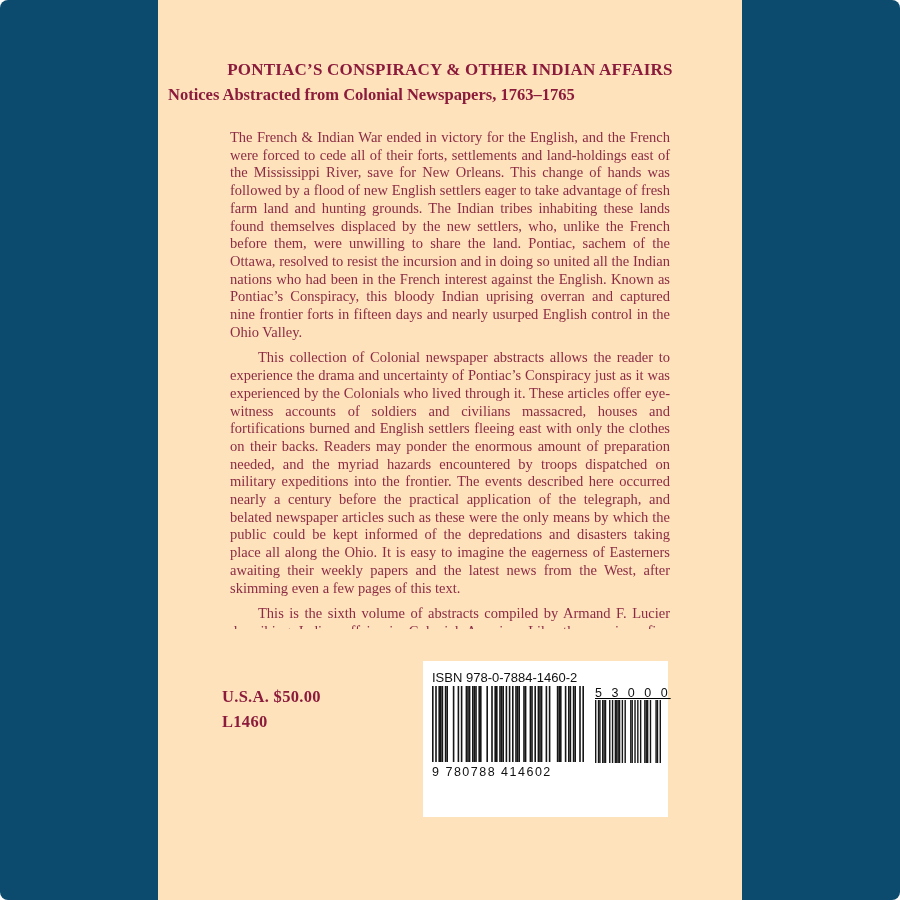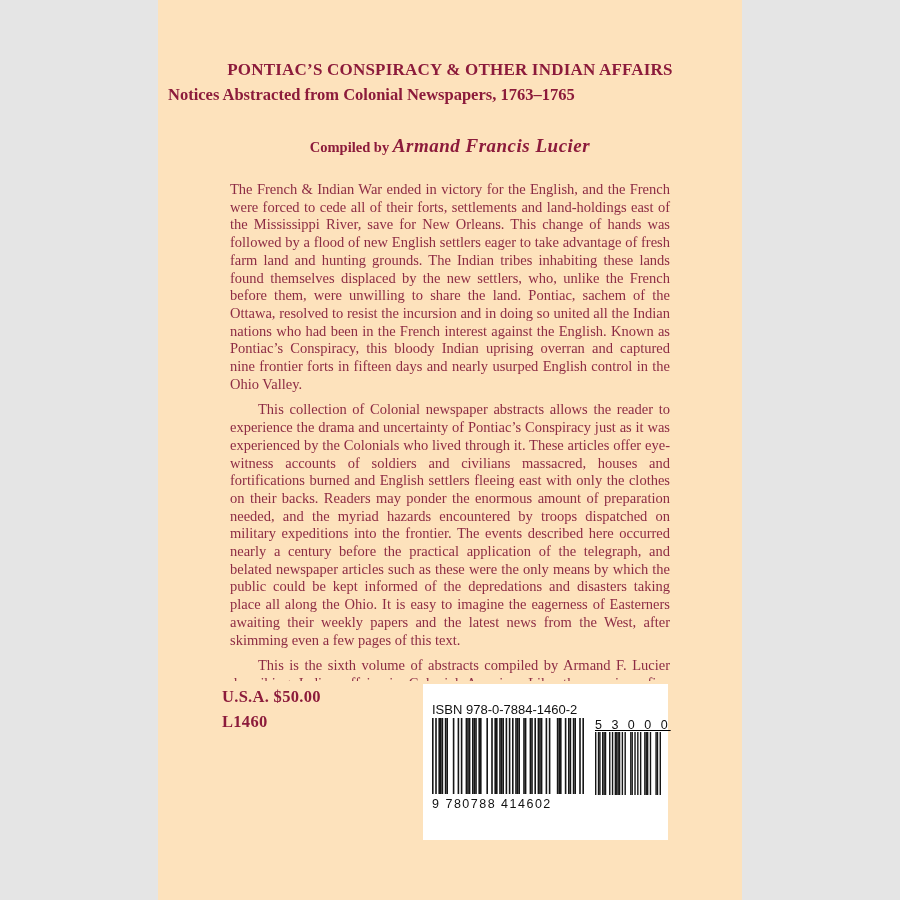--- a/index.html
+++ b/index.html
@@ -10,49 +10,45 @@
          letter-spacing:.2px;color:#8C1B3B;}
   .subtitle{margin:5px 10px 0;text-align:left;font-weight:bold;font-size:16.5px;color:#8C1B3B;}
   .compiled{margin-top:30px;text-align:center;color:#8C1B3B;font-size:14.5px;font-weight:bold;}
   .compiled .script{font-style:italic;font-weight:600;font-size:19px;letter-spacing:.5px;}
   .bodytext{margin:16px auto 0;width:456px;height:508px;overflow:hidden;
             color:#8D2B44;font-size:14.5px;line-height:17.7px;text-align:justify;}
   .bodytext p{margin:8px;}
   .bodytext p.indent{text-indent:28px;}
   .price{position:absolute;left:64px;top:684px;color:#8C1B3B;font-size:16.5px;
          font-weight:600;line-height:25px;letter-spacing:.3px;}
-  .barcode-box{position:absolute;left:265px;top:684px;width:245px;height:156px;
-               background:#ffffff;box-sizing:border-box;padding:18px 9px 0;}
+  .barcode-box{position:absolute;left:265px;top:661px;width:245px;height:156px;
+               background:#ffffff;box-sizing:border-box;padding:9px 9px 0;}
   .isbn-label{font-family:"Liberation Sans", sans-serif;font-size:13px;color:#111111;
               white-space:nowrap;line-height:15px;}
   .bc-row{display:flex;align-items:flex-start;margin-top:1px;}
   .bc-main{width:152px;}
   .bc-main svg{display:block;width:152px;height:76px;}
   .bc-digits{font-family:"Liberation Sans", sans-serif;font-size:12.5px;color:#111111;
              letter-spacing:1.5px;white-space:nowrap;line-height:14px;margin-top:3px;}
   .bc-supp{width:66px;margin-left:11px;text-decoration:underline;}
   .supp-digits{font-family:"Liberation Sans", sans-serif;font-size:12.5px;color:#111111;
                letter-spacing:3px;text-align:center;line-height:14px;white-space:nowrap;}
   .bc-supp svg{display:block;width:66px;height:63px;margin-top:0px;}
   .website{position:absolute;left:0;top:798px;width:100%;text-align:center;
            font-weight:bold;font-size:37px;color:#8C1B3B;letter-spacing:.5px;}
 </style>
 </head>
 <body>
 
-<div class="stage" style="background: #e5e5e5;">
+<div class="stage" style="background: #0c4a6e; border-radius: 8px;">
   <div class="cover" style="background: rgb(253, 226, 188);">
 
     <div class="title">PONTIAC’S CONSPIRACY &amp; OTHER INDIAN AFFAIRS</div>
     <div class="subtitle">Notices Abstracted from Colonial Newspapers, 1763–1765</div>
 
-    <div class="compiled">
-      <span>Compiled by </span>
-      <span class="script">Armand Francis Lucier</span>
-    </div>
 
     <div class="bodytext">
       <p>The French &amp; Indian War ended in victory for the English, and the French were forced to cede all of their forts, settlements and land-holdings east of the Mississippi River, save for New Orleans. This change of hands was followed by a flood of new English settlers eager to take advantage of fresh farm land and hunting grounds. The Indian tribes inhabiting these lands found themselves displaced by the new settlers, who, unlike the French before them, were unwilling to share the land. Pontiac, sachem of the Ottawa, resolved to resist the incursion and in doing so united all the Indian nations who had been in the French interest against the English. Known as Pontiac’s Conspiracy, this bloody Indian uprising overran and captured nine frontier forts in fifteen days and nearly usurped English control in the Ohio Valley.</p>
       <p class="indent">This collection of Colonial newspaper abstracts allows the reader to experience the drama and uncertainty of Pontiac’s Conspiracy just as it was experienced by the Colonials who lived through it. These articles offer eye-witness accounts of soldiers and civilians massacred, houses and fortifications burned and English settlers fleeing east with only the clothes on their backs. Readers may ponder the enormous amount of preparation needed, and the myriad hazards encountered by troops dispatched on military expeditions into the frontier. The events described here occurred nearly a century before the practical application of the telegraph, and belated newspaper articles such as these were the only means by which the public could be kept informed of the depredations and disasters taking place all along the Ohio. It is easy to imagine the eagerness of Easterners awaiting their weekly papers and the latest news from the West, after skimming even a few pages of this text.</p>
       <p class="indent">This is the sixth volume of abstracts compiled by Armand F. Lucier describing Indian affairs in Colonial America. Like the previous five volumes, it includes a full-name index.</p>
     </div>
 
     <div class="price">
       <div>U.S.A.  $50.00</div>
       <div>L1460</div>

